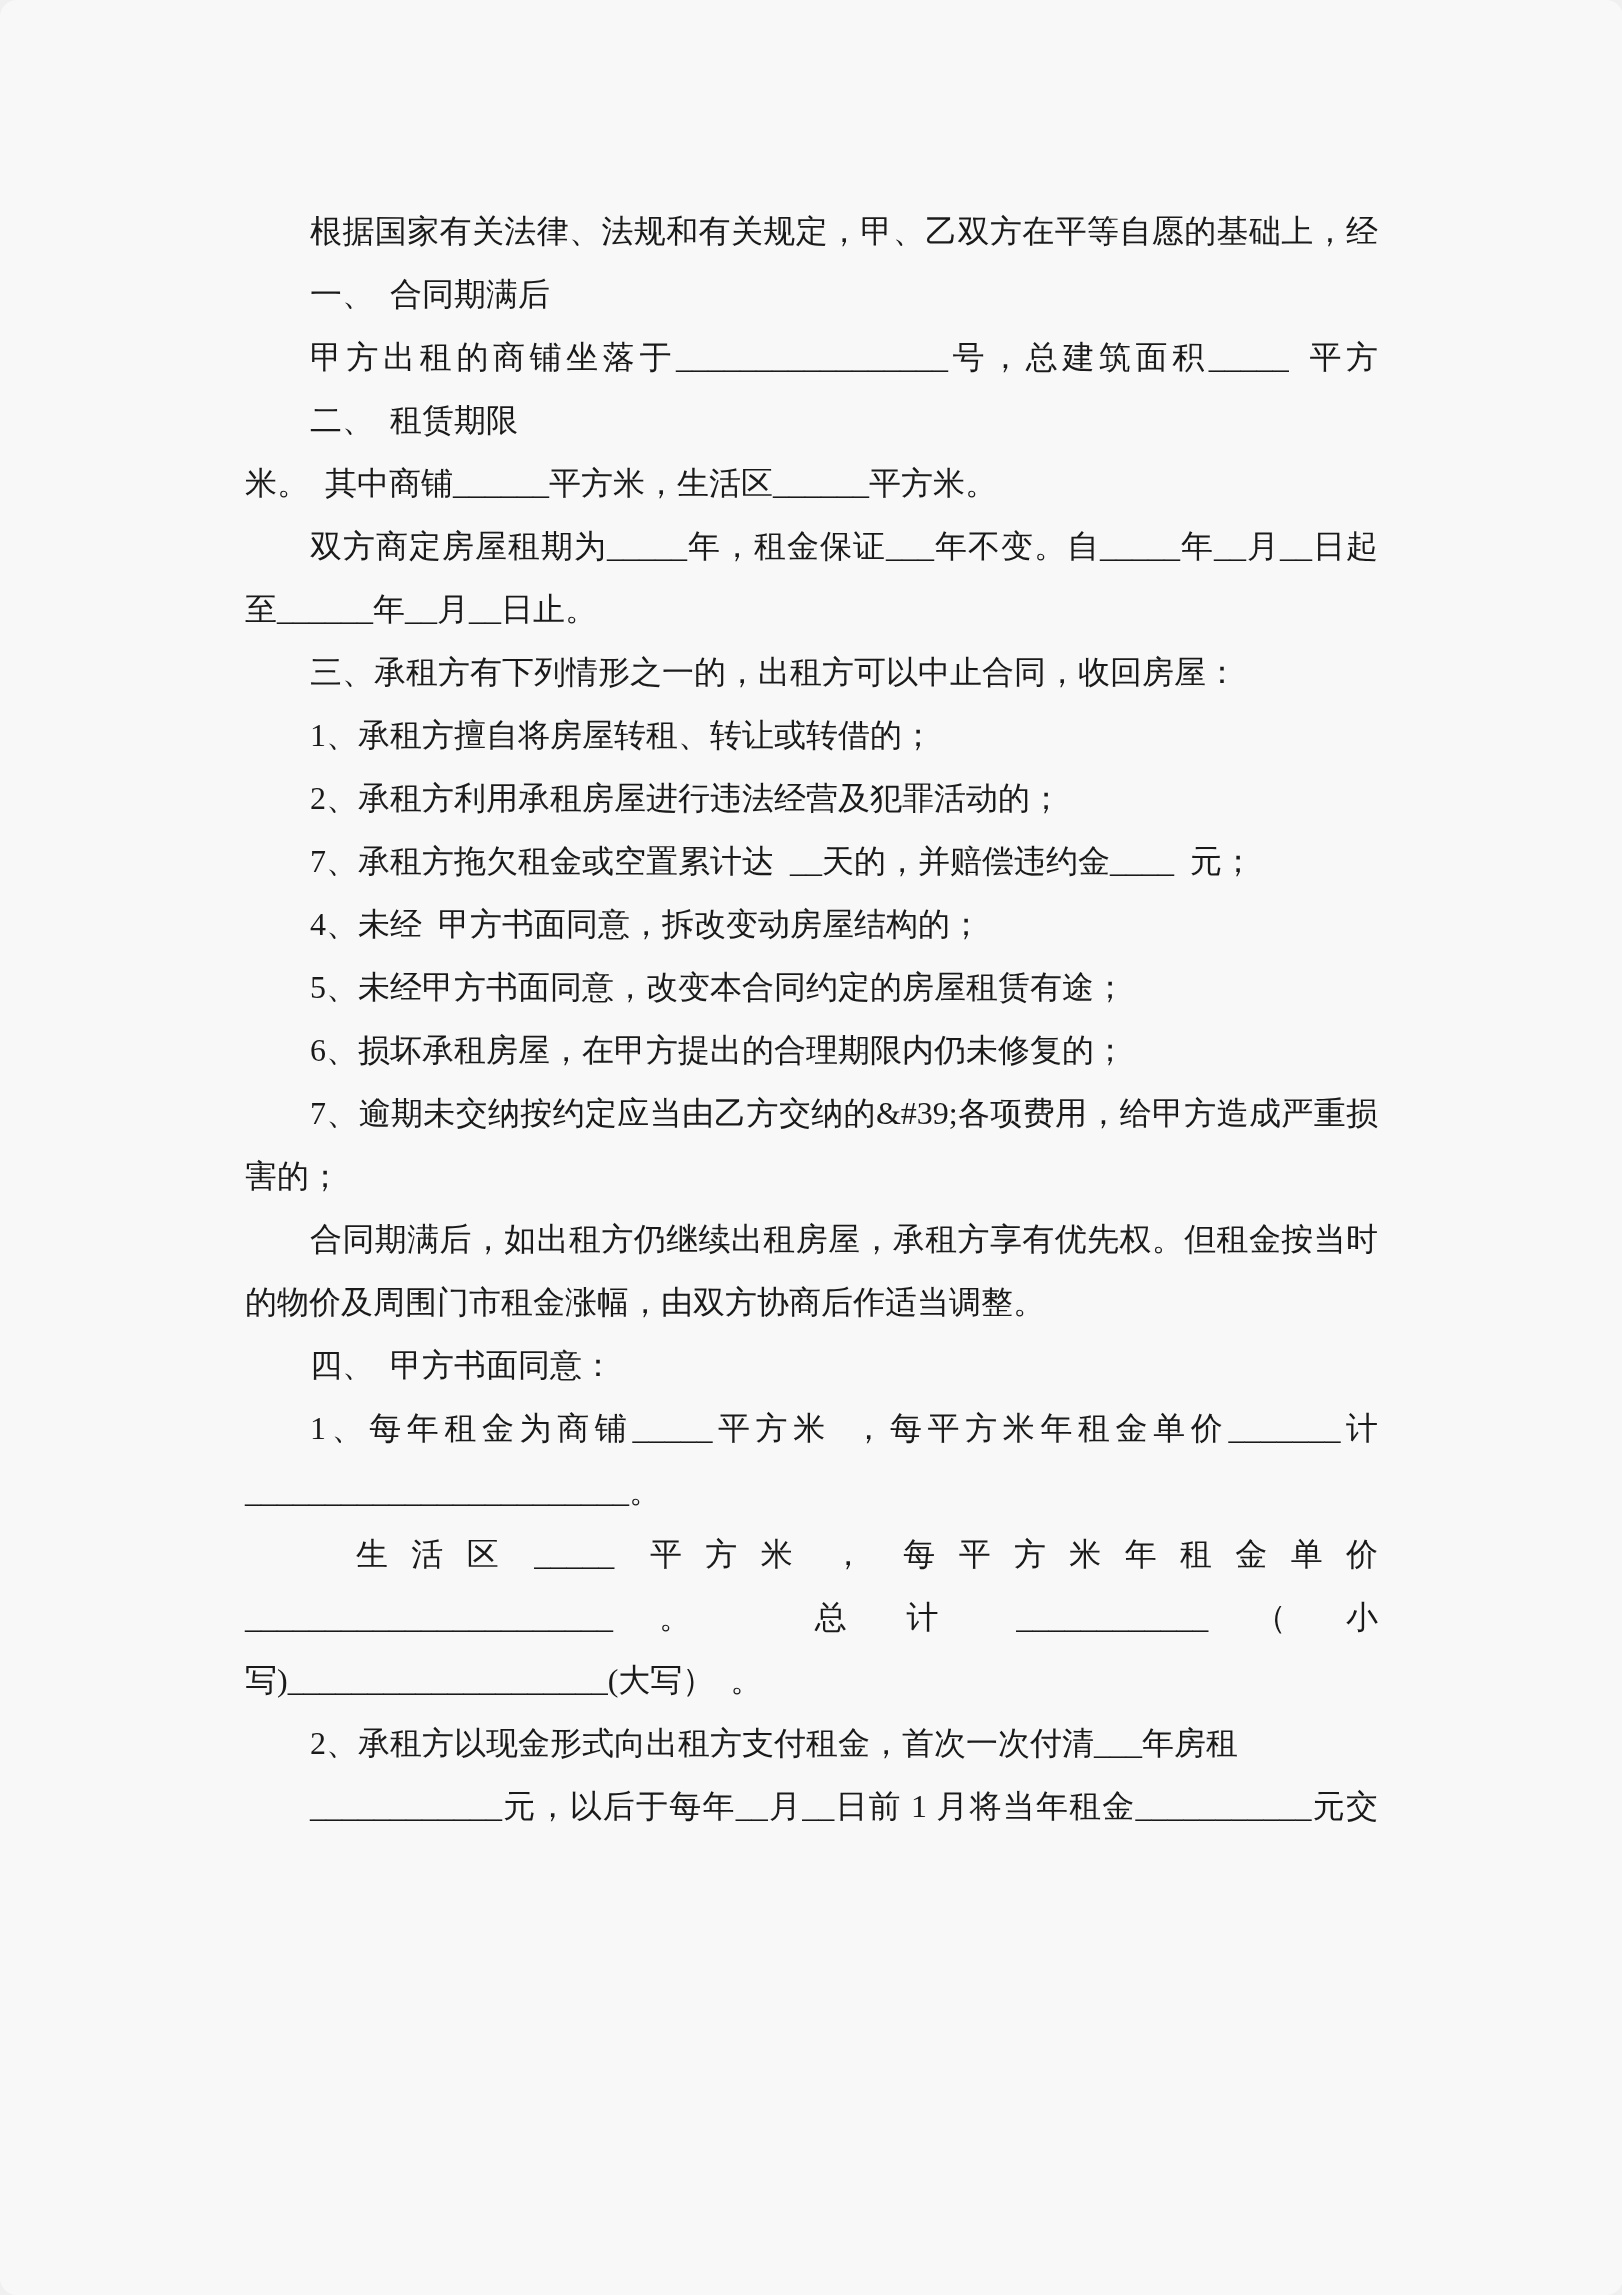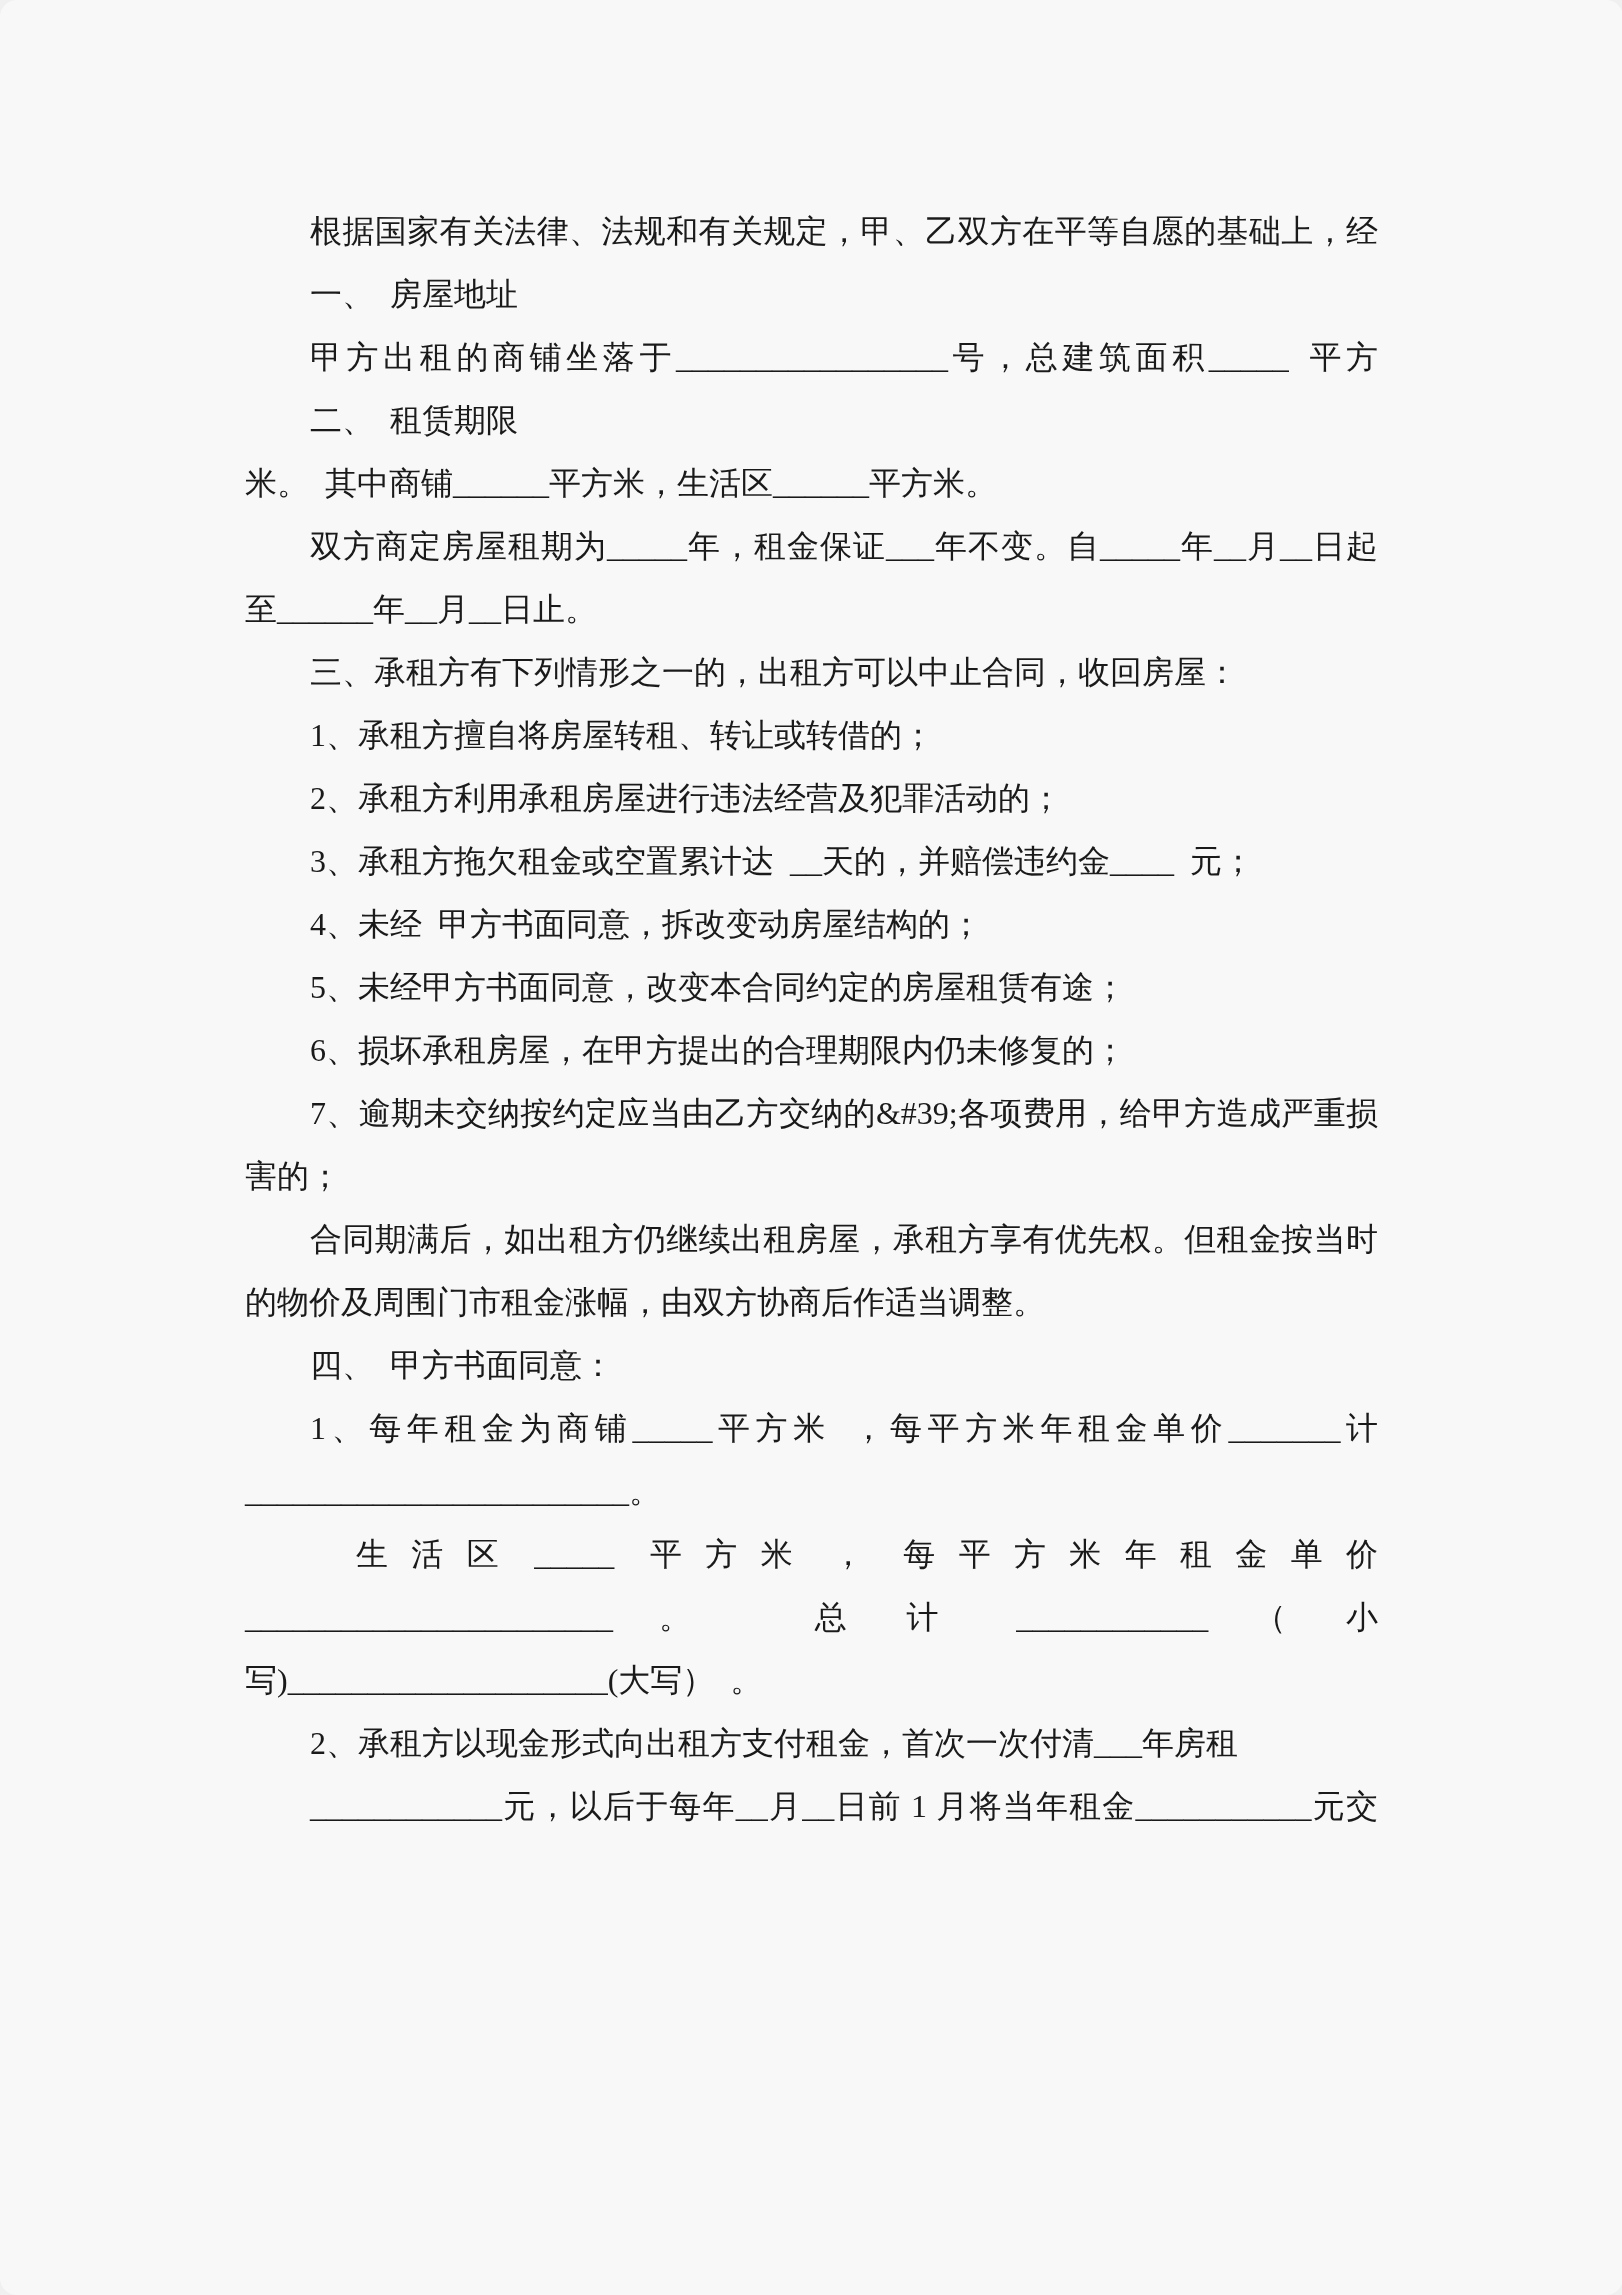--- a/index.html
+++ b/index.html
@@ -41,30 +41,30 @@
     text-align: justify;
     text-align-last: justify;
   }
 </style>
 </head>
 <body>
 
 <div class="page">
   <div class="doc">
     <div class="line in jl">根据国家有关法律、法规和有关规定，甲、乙双方在平等自愿的基础上，经</div>
-    <div class="line in">一、 房屋地址</div>
+    <div class="line in">一、 合同期满后</div>
     <div class="line in jl">甲方出租的商铺坐落于_________________号，总建筑面积_____ 平方</div>
     <div class="line in">二、 租赁期限</div>
     <div class="line">米。 其中商铺______平方米，生活区______平方米。</div>
     <div class="line in jl">双方商定房屋租期为_____年，租金保证___年不变。自_____年__月__日起</div>
     <div class="line">至______年__月__日止。</div>
     <div class="line in">三、承租方有下列情形之一的，出租方可以中止合同，收回房屋：</div>
     <div class="line in">1、承租方擅自将房屋转租、转让或转借的；</div>
     <div class="line in">2、承租方利用承租房屋进行违法经营及犯罪活动的；</div>
-    <div class="line in">3、承租方拖欠租金或空置累计达 __天的，并赔偿违约金____ 元；</div>
+    <div class="line in">7、承租方拖欠租金或空置累计达 __天的，并赔偿违约金____ 元；</div>
     <div class="line in">4、未经 甲方书面同意，拆改变动房屋结构的；</div>
     <div class="line in">5、未经甲方书面同意，改变本合同约定的房屋租赁有途；</div>
     <div class="line in">6、损坏承租房屋，在甲方提出的合理期限内仍未修复的；</div>
     <div class="line in jl">7、逾期未交纳按约定应当由乙方交纳的&amp;#39;各项费用，给甲方造成严重损</div>
     <div class="line">害的；</div>
     <div class="line in jl">合同期满后，如出租方仍继续出租房屋，承租方享有优先权。但租金按当时</div>
     <div class="line">的物价及周围门市租金涨幅，由双方协商后作适当调整。</div>
     <div class="line in">四、 甲方书面同意：</div>
     <div class="line in jl">1、每年租金为商铺_____平方米 ，每平方米年租金单价_______计</div>
     <div class="line">________________________。</div>

